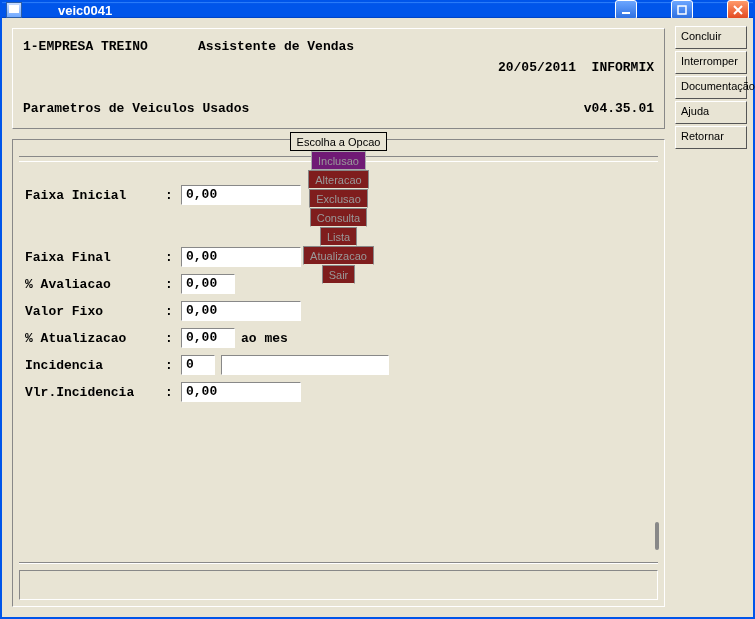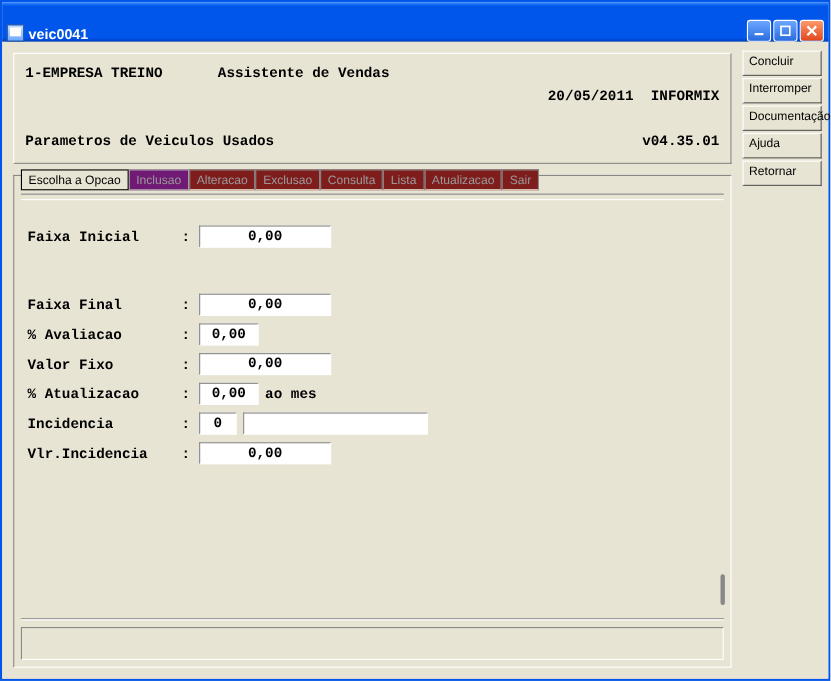--- a/index.html
+++ b/index.html
@@ -14,29 +14,30 @@
   }
   .window {
     width: 755px;
     height: 619px;
     border: 2px solid #0055ea;
     background: #e8e4d4;
     display: flex;
     flex-direction: column;
   }
   .titlebar {
-    height: 36px;
+    height: 16px;
     background: linear-gradient(to bottom, #3b8bff 0%, #0055ea 10%, #0055ea 90%, #003db8 100%);
     display: flex;
-    align-items: flex-end;
+    align-items: center;
     padding: 0 4px 0 4px;
     color: #fff;
     font-family: Tahoma, Arial, sans-serif;
     font-size: 13px;
     font-weight: bold;
+    gap: 32px;
   }
   .titlebar .app-icon {
     width: 16px;
     height: 16px;
     margin-right: 4px;
     background: linear-gradient(to bottom, #c8dcff 0%, #6fa8ff 100%);
     border: 1px solid #2d5fa6;
     position: relative;
   }
   .titlebar .app-icon::after {
@@ -109,20 +110,21 @@
   }
   .tab-strip {
     display: flex;
     align-items: center;
     font-family: Tahoma, Arial, sans-serif;
     font-size: 11px;
     height: 22px;
     position: relative;
     top: -12px;
     margin-bottom: -10px;
+    flex-direction: column;
   }
   .tab {
     border: 1px solid #888;
     border-bottom: 1px solid #e8e4d4;
     background: #7f1d1d;
     padding: 3px 6px 2px 6px;
     margin-right: 0;
     color: #999;
     cursor: default;
   }
@@ -170,21 +172,21 @@
   .colon {
     width: 16px;
   }
   .input {
     background: #fff;
     border-top: 1px solid #888;
     border-left: 1px solid #888;
     border-right: 1px solid #fff;
     border-bottom: 1px solid #fff;
     height: 20px;
-    text-align: center;
+    text-align: left;
     padding: 1px 4px;
     font-family: inherit;
     font-size: 13px;
     font-weight: bold;
   }
   .input.w120 { width: 120px; }
   .input.w60  { width: 54px; }
   .input.w30  { width: 34px; }
   .input.w165 { width: 168px; text-align: left; background:#fff; }
   .suffix {

